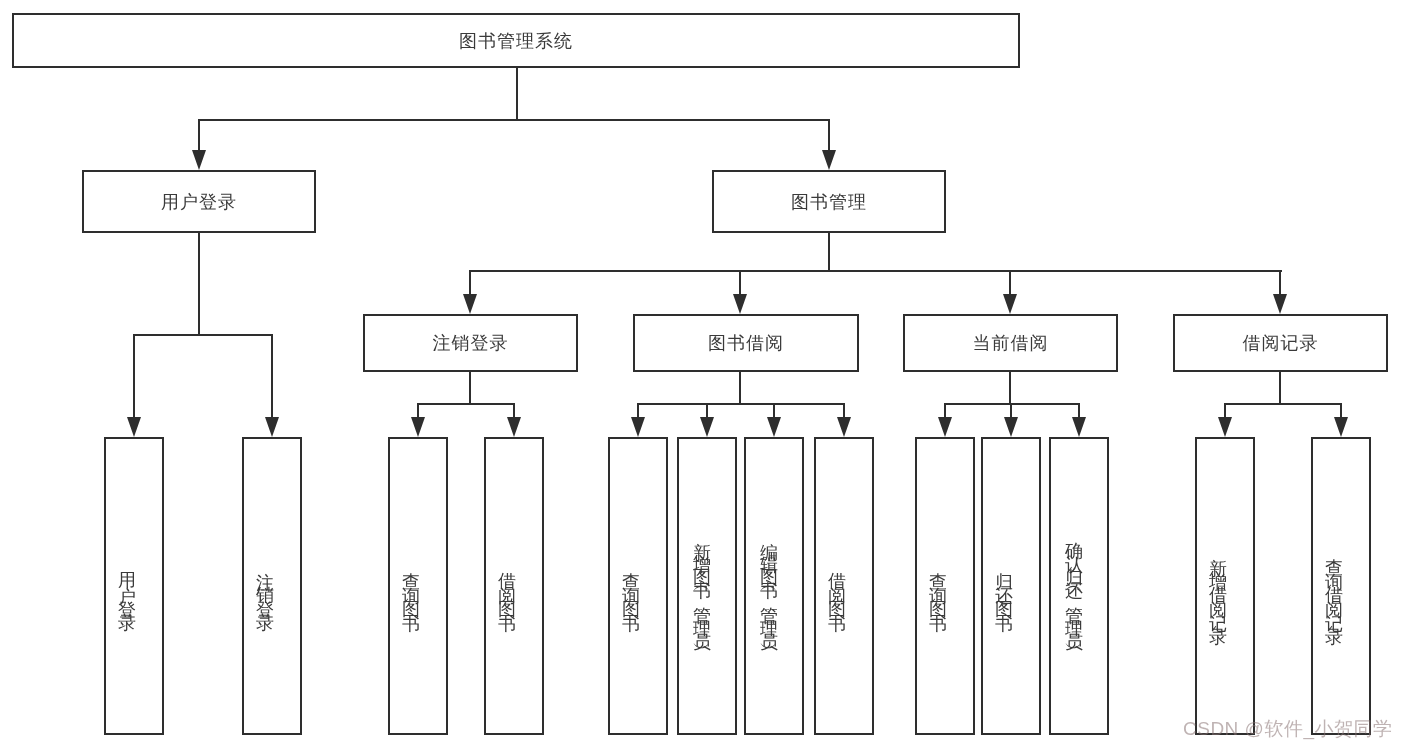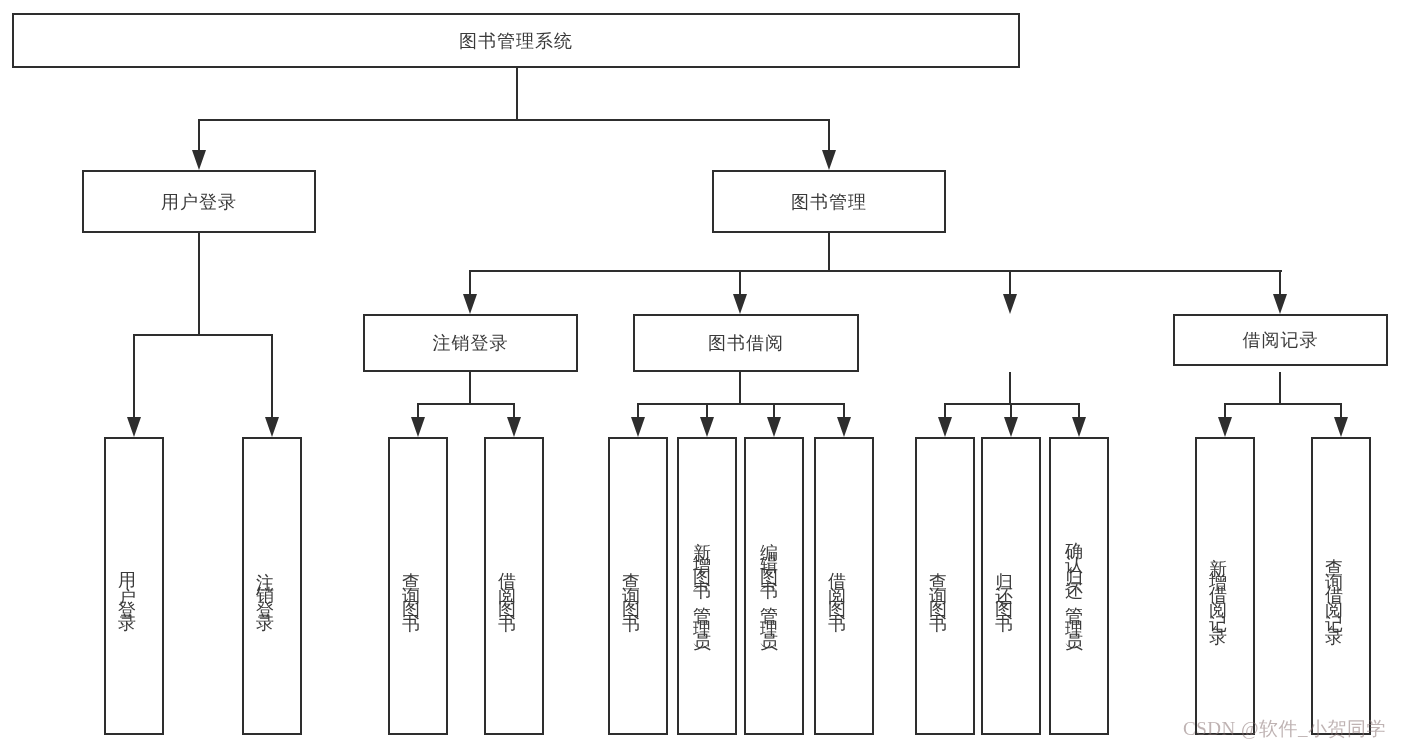--- a/index.html
+++ b/index.html
@@ -1,18 +1,18 @@
 <!DOCTYPE html>
 <html><head>
 <meta charset="utf-8">
 <style>
   html,body{margin:0;padding:0;background:#ffffff;}
   #canvas{
     position:relative;width:1405px;height:747px;background:#ffffff;overflow:hidden;
-    font-family:Liberation Serif, serif;color:#383838;border-radius:11px;
+    font-family:Liberation Sans, sans-serif;color:#383838;border-radius:11px;
   }
   .box{
     position:absolute;background:#ffffff;border:2px solid #2e2e2e;
     display:flex;align-items:center;justify-content:center;box-sizing:border-box;
     z-index:2;
   }
   .hlabel{font-size:18px;color:#3a3a3a;letter-spacing:1px;white-space:nowrap;}
   .vtext{
     writing-mode:vertical-rl;text-orientation:mixed;
     font-size:18px;color:#3a3a3a;letter-spacing:14px;line-height:1;
@@ -49,22 +49,25 @@
   </div>
 
   <div class="box" style="left:363px;top:314px;width:215px;height:58px;">
     <span class="hlabel">注销登录</span>
   </div>
 
   <div class="box" style="left:633px;top:314px;width:226px;height:58px;">
     <span class="hlabel">图书借阅</span>
   </div>
 
+  <div class="box" style="left:903px;top:314px;width:215px;height:58px;">
+    <span class="hlabel">当前借阅</span>
+  </div>
 
-  <div class="box" style="left:1173px;top:314px;width:215px;height:52px;text-align:center;">
+  <div class="box" style="left:1173px;top:314px;width:215px;height:58px;text-align:center;">
     <span class="hlabel">借阅记录</span>
   </div>
 
   <div class="box" style="left:104px;top:437px;width:60px;height:298px;">
     <span class="vtext">用户登录</span>
   </div>
   <div class="box" style="left:242px;top:437px;width:60px;height:298px;">
     <span class="vtext">注销登录</span>
   </div>
 

